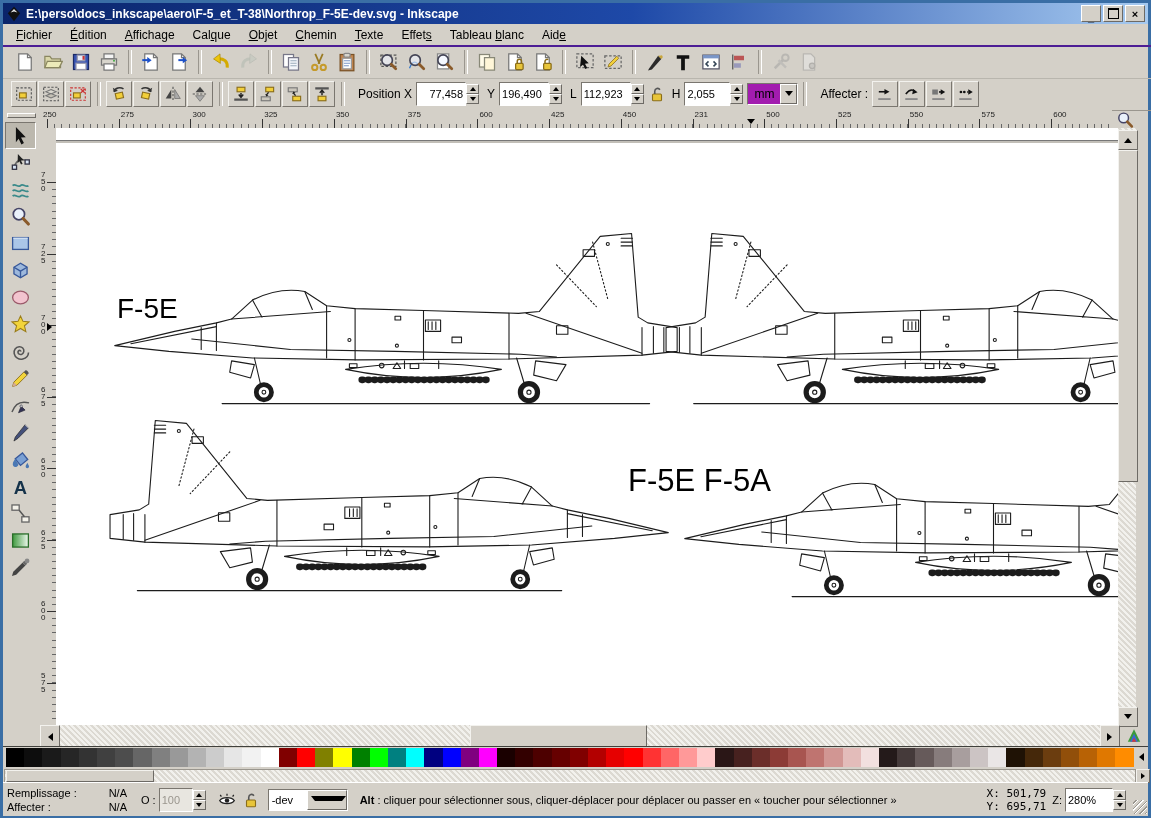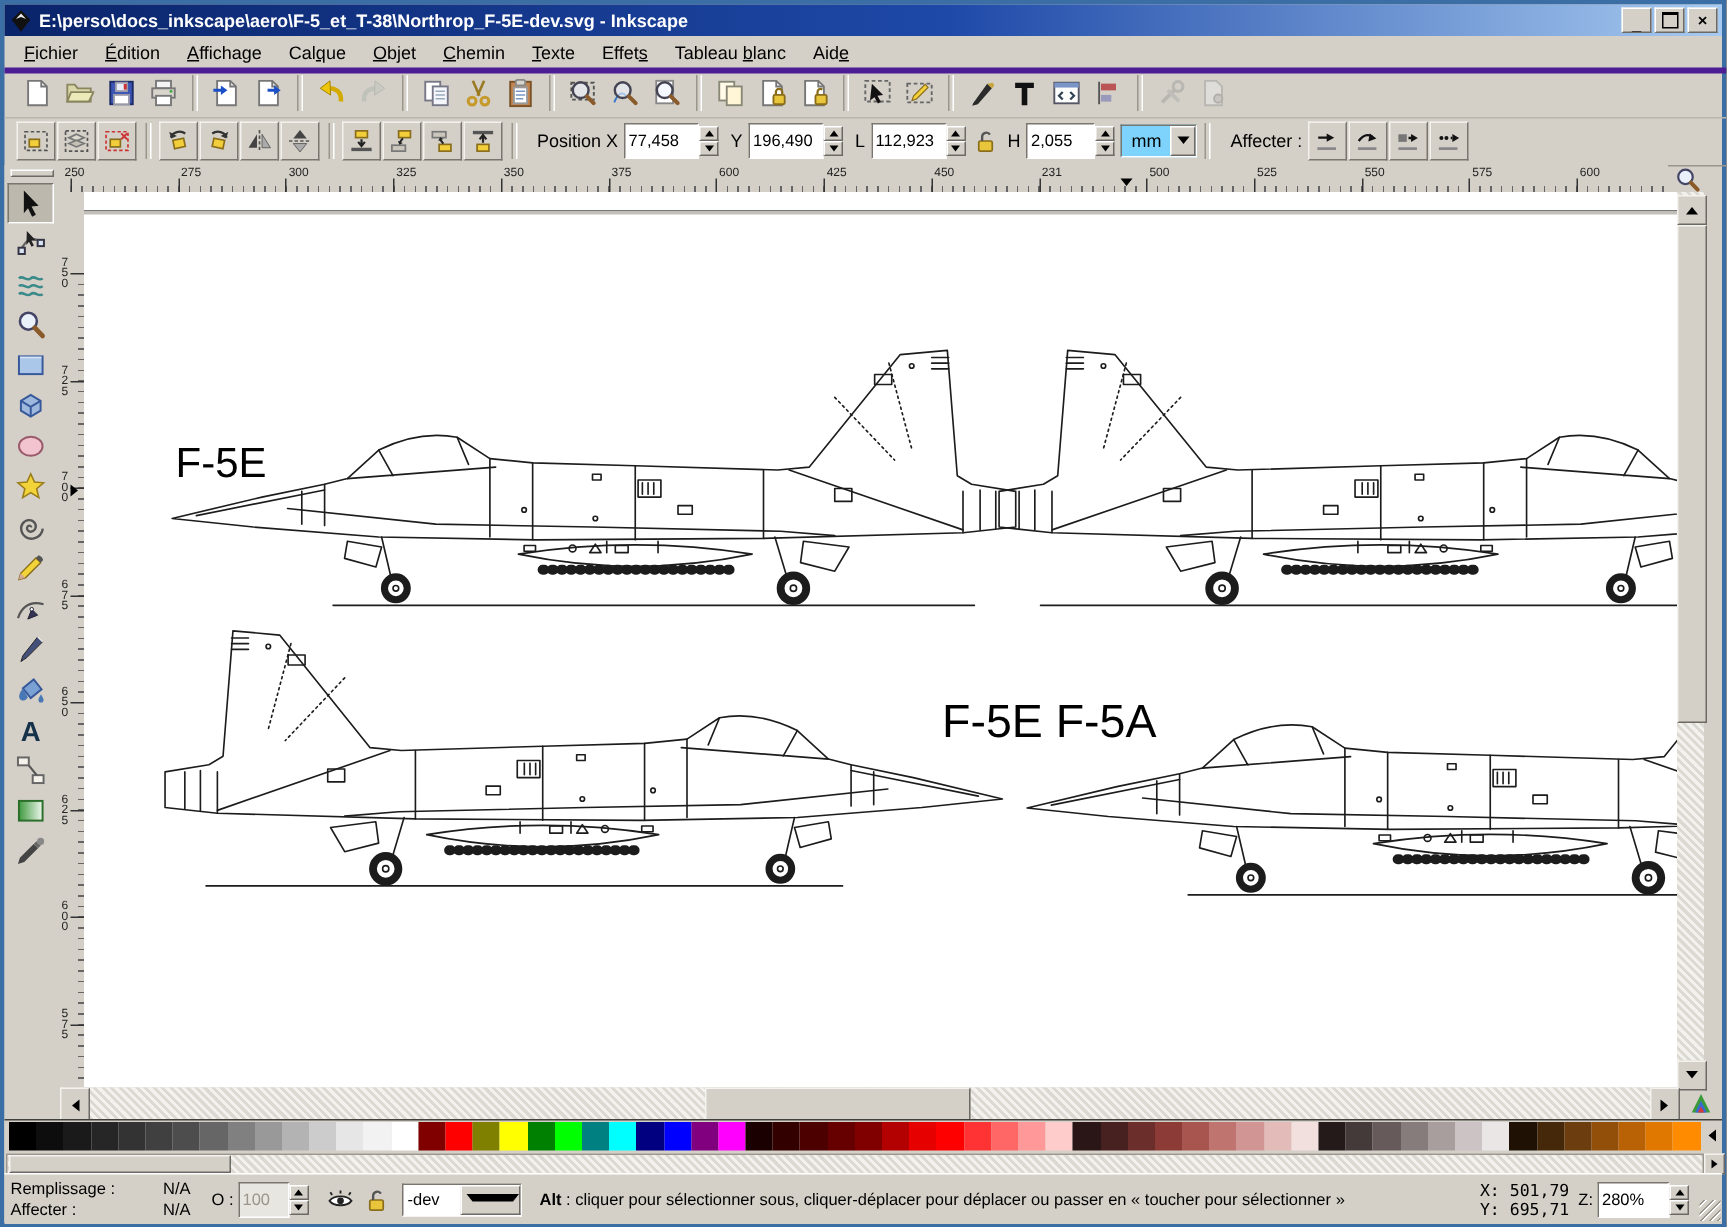--- a/index.html
+++ b/index.html
@@ -11,21 +11,21 @@
   
   #titlebar{left:3px;top:3px;width:1145px;height:21px;
     background:linear-gradient(to right,#0a246a,#1e49a8 55%,#a6caf0);
     display:flex;align-items:center;color:#fff;font-weight:bold;}
   #titlebar .ticon{width:16px;height:16px;margin:0 4px 0 3px;}
   .wbtn{width:20px;height:17px;background:#d4d0c8;border:1px solid;border-color:#fff #6d6a65 #6d6a65 #fff;
     display:flex;align-items:center;justify-content:center;font-size:11px;font-weight:bold;color:#000;
     font-family:"Liberation Sans",sans-serif;line-height:10px;margin-left:2px;padding:0;}
   
   #menubar{left:3px;top:24px;width:1145px;height:21px;display:flex;align-items:center;padding-left:4px;
-    border-bottom:4px solid #4c1d95;}
+    border-bottom:2px solid #4c1d95;}
   .menuitem{padding:2px 9px;cursor:default;}
   .menuitem u{text-decoration:underline;}
   
   #cmdbar{left:3px;top:45px;width:1145px;height:33px;display:flex;align-items:center;padding-left:8px;
     border-bottom:1px solid #b9b6ae;}
   #ctlbar{left:3px;top:78px;width:1145px;height:32px;display:flex;align-items:center;padding-left:8px;
     border-bottom:1px solid #9a968e;}
   .tbtn{width:28px;height:28px;background:transparent;border:1px solid transparent;padding:1px;
     display:flex;align-items:center;justify-content:center;}
   .tbtn svg{width:20px;height:20px;}
@@ -411,21 +411,21 @@
         <button class="ctlbtn">
           <svg viewBox="0 0 16 16">
             <rect x="2" y="2" width="12" height="2" fill="#555"></rect>
             <rect x="4.5" y="10" width="7" height="4" fill="#f2cf3a" stroke="#8a6d1a"></rect>
             <path d="M8 9V5.5M6 7l2-2.5L10 7" fill="none" stroke="#222" stroke-width="1.3"></path>
           </svg>
         </button>
       </span>
     <span class="vsep"></span>
     <span class="ctllabel">Position X</span>
-    <input class="field" style="width: 44px;" readonly="" value="77,458">
+    <input class="field" style="width: 44px; text-align: right;" readonly="" value="77,458">
     <span class="spin">
         <div class="up"></div>
         <div class="dn"></div>
       </span>
     <span class="ctllabel">Y</span>
     <input class="field" style="width: 44px;" readonly="" value="196,490">
     <span class="spin">
         <div class="up"></div>
         <div class="dn"></div>
       </span>
@@ -440,21 +440,21 @@
           <rect x="4" y="8" width="8" height="6" rx="1" fill="#e8c53a" stroke="#8a6d1a"></rect>
           <path d="M6 8V5.5a2.5 2.5 0 0 1 4.6-1.3" fill="none" stroke="#555" stroke-width="1.4"></path>
         </svg>
     </span>
     <span class="ctllabel" style="margin-left:2px;">H</span>
     <input class="field" style="width: 40px;" readonly="" value="2,055">
     <span class="spin">
         <div class="up"></div>
         <div class="dn"></div>
       </span>
-    <span style="display:inline-flex;align-items:center;margin-left:4px;border:1px solid;border-color:#7a766f #fff #fff #7a766f;background:#7dd3fc;height:20px;">
+    <span style="display:inline-flex;align-items:center;margin-left:4px;border:1px solid;border-color:#7a766f #fff #fff #7a766f;background:#a21caf;height:20px;">
       <span style="padding:0 6px;">mm</span>
       <span class="ddbtn">
           <span class="arrow a-dn" style="margin:0;margin-top:2px;"></span>
         </span>
     </span>
     <span class="vsep"></span>
     <span class="ctllabel">Affecter :</span>
     <span id="ctl-affect" style="display: inline-flex;">
         <button class="ctlbtn">
           <svg viewBox="0 0 16 16">

